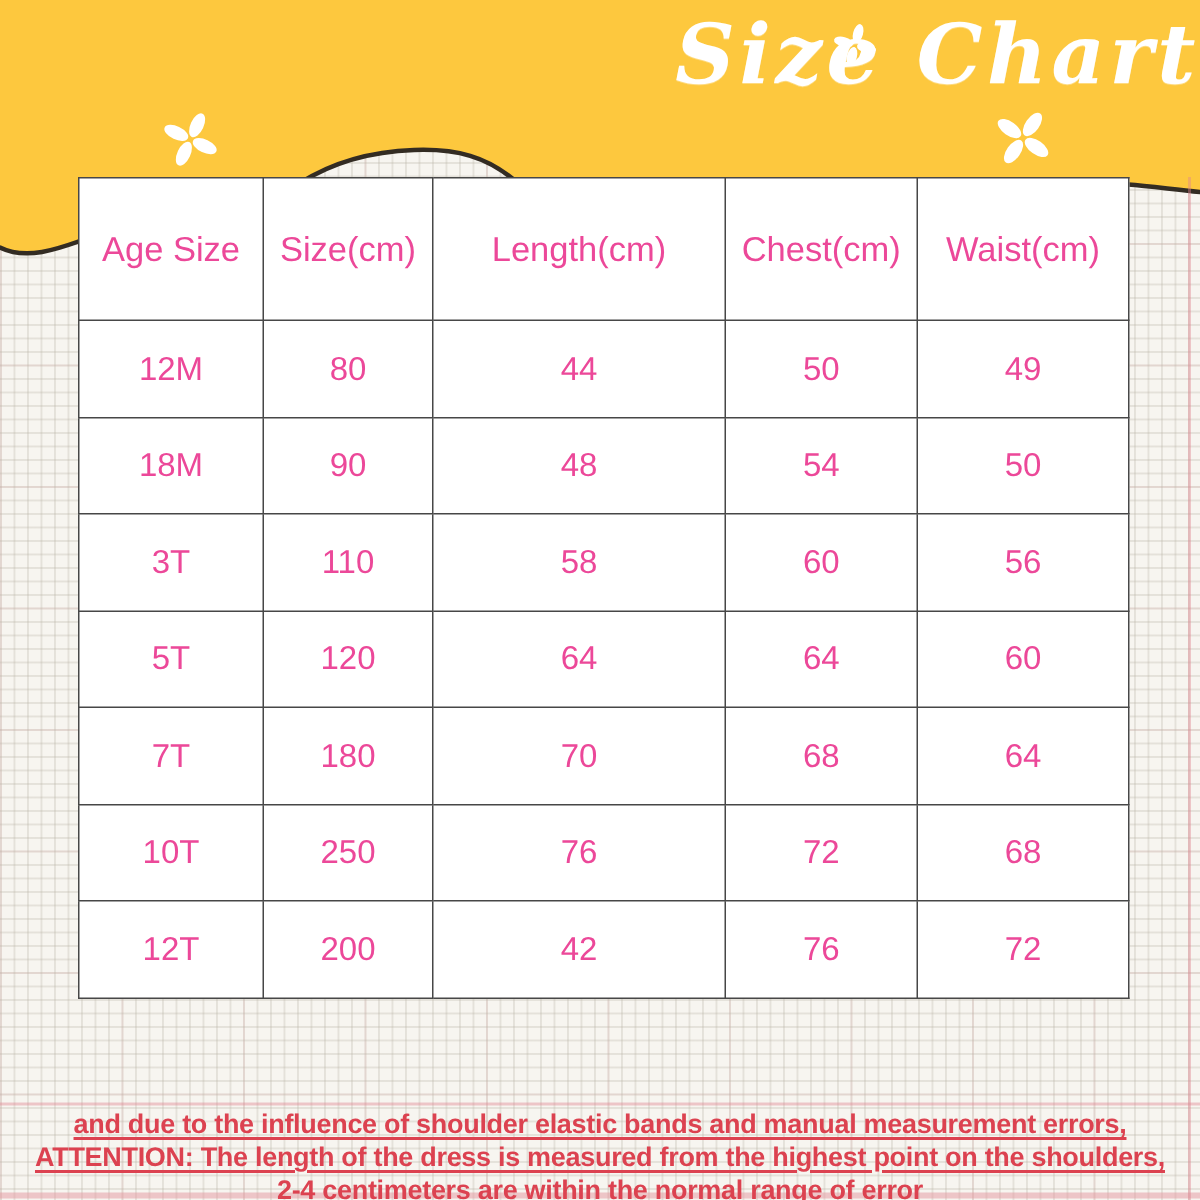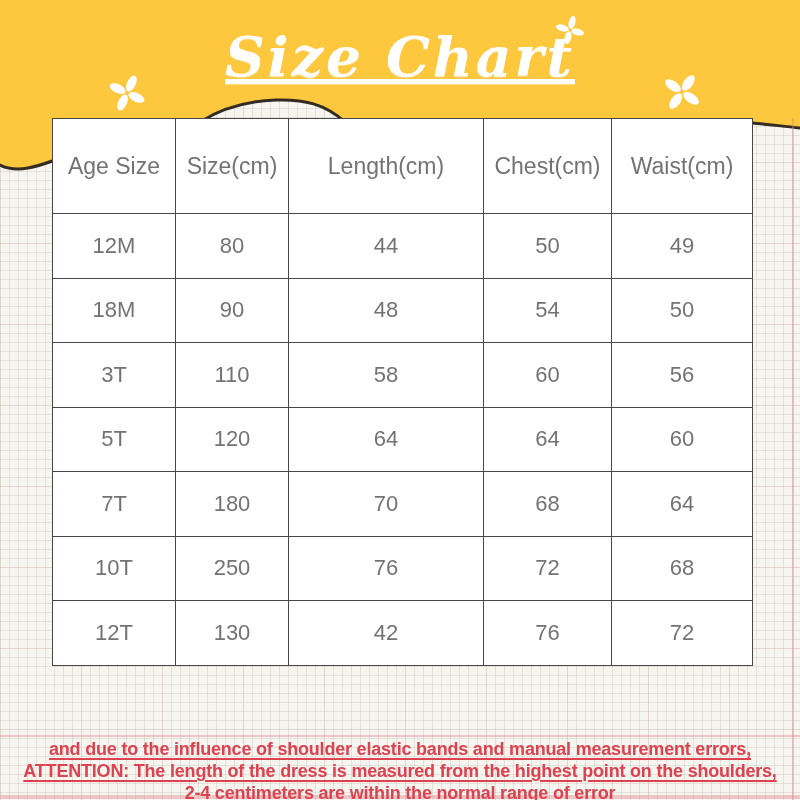--- a/index.html
+++ b/index.html
@@ -23,49 +23,48 @@
   
   .pink-line { position: absolute; background: rgba(224,130,142,0.42); }
   .pink-line.h1 { left: 0; right: 0; top: 735px; height: 2px; }
   .pink-line.h2 { left: 0; right: 0; top: 795px; height: 4px; background: rgba(228,150,158,0.5); }
   .pink-line.v1 { top: 118px; bottom: 0; left: 792px; width: 2px; }
 
   .banner-svg { position: absolute; top: 0; left: 0; }
 
   .banner-title {
     position: absolute;
-    top: 24px;
+    top: 3px;
     left: 0;
     width: 800px;
-    text-align: center;
+    text-align: right;
     font-family: "DejaVu Serif", serif;
     font-style: italic;
     font-weight: bold;
     font-size: 55px;
     letter-spacing: 3px;
     color: #ffffff;
     text-shadow: 0 1px 0 rgba(255,255,255,0.35);
-    text-decoration: underline;
   }
 
   table.size-table {
     position: absolute;
     left: 52px;
     top: 118px;
     width: 700px;
     border-collapse: collapse;
     table-layout: fixed;
     background: #ffffff;
   }
   table.size-table th,
   table.size-table td {
     border: 1.5px solid #474747;
     text-align: center;
     vertical-align: middle;
-    color: #737373;
+    color: #ec4899;
     font-weight: normal;
     padding: 0;
   }
   table.size-table th { height: 94px; font-size: 23px; }
   table.size-table td { height: 63.5px; font-size: 22px; }
 
   .attention {
     position: absolute;
     top: 738px;
     left: 0;
@@ -189,21 +188,21 @@
       </tr>
       <tr>
         <td>10T</td>
         <td>250</td>
         <td>76</td>
         <td>72</td>
         <td>68</td>
       </tr>
       <tr>
         <td>12T</td>
-        <td>130</td>
+        <td>200</td>
         <td>42</td>
         <td>76</td>
         <td>72</td>
       </tr>
     </tbody>
   </table>
 
   <div class="attention" style="color: rgb(220, 66, 80);">
     <div><span class="line">and due to the influence of shoulder elastic bands and manual measurement errors,</span></div>
     <div><span class="line">ATTENTION: The length of the dress is measured from the highest point on the shoulders,</span></div>

